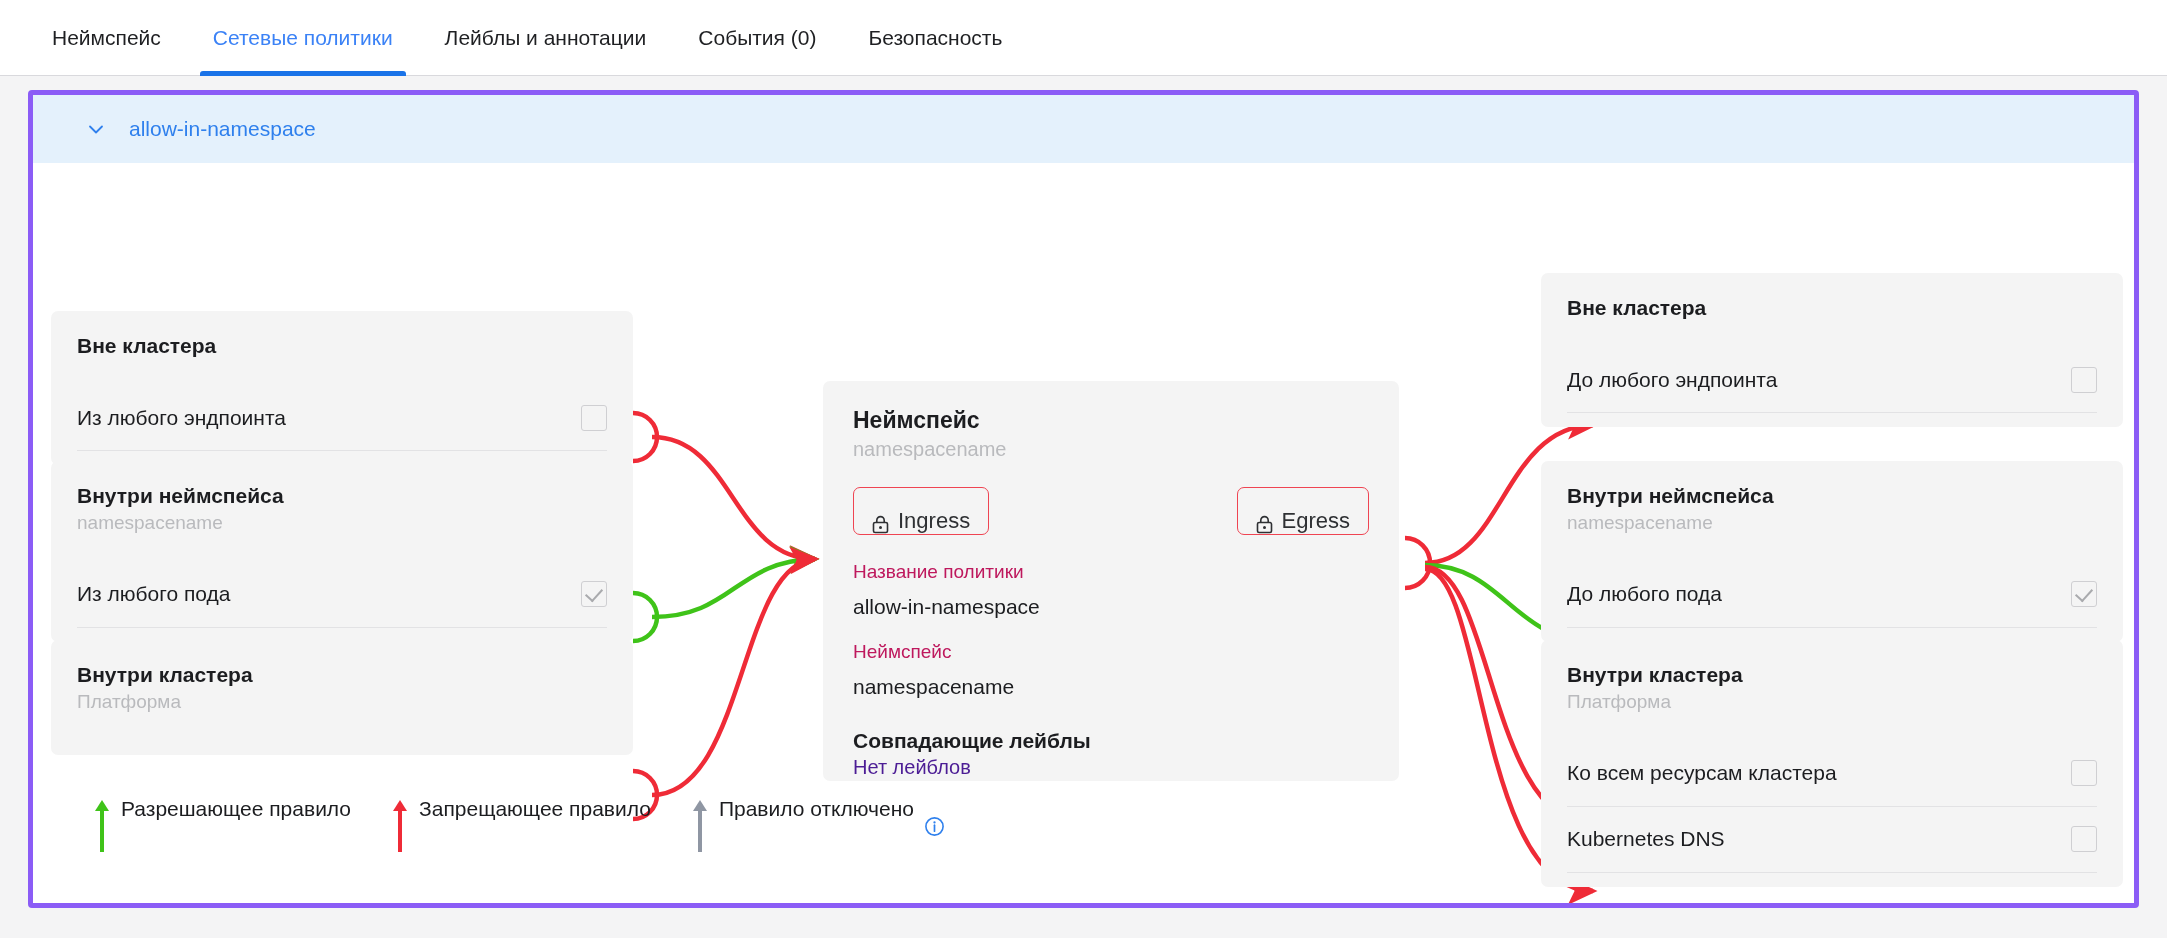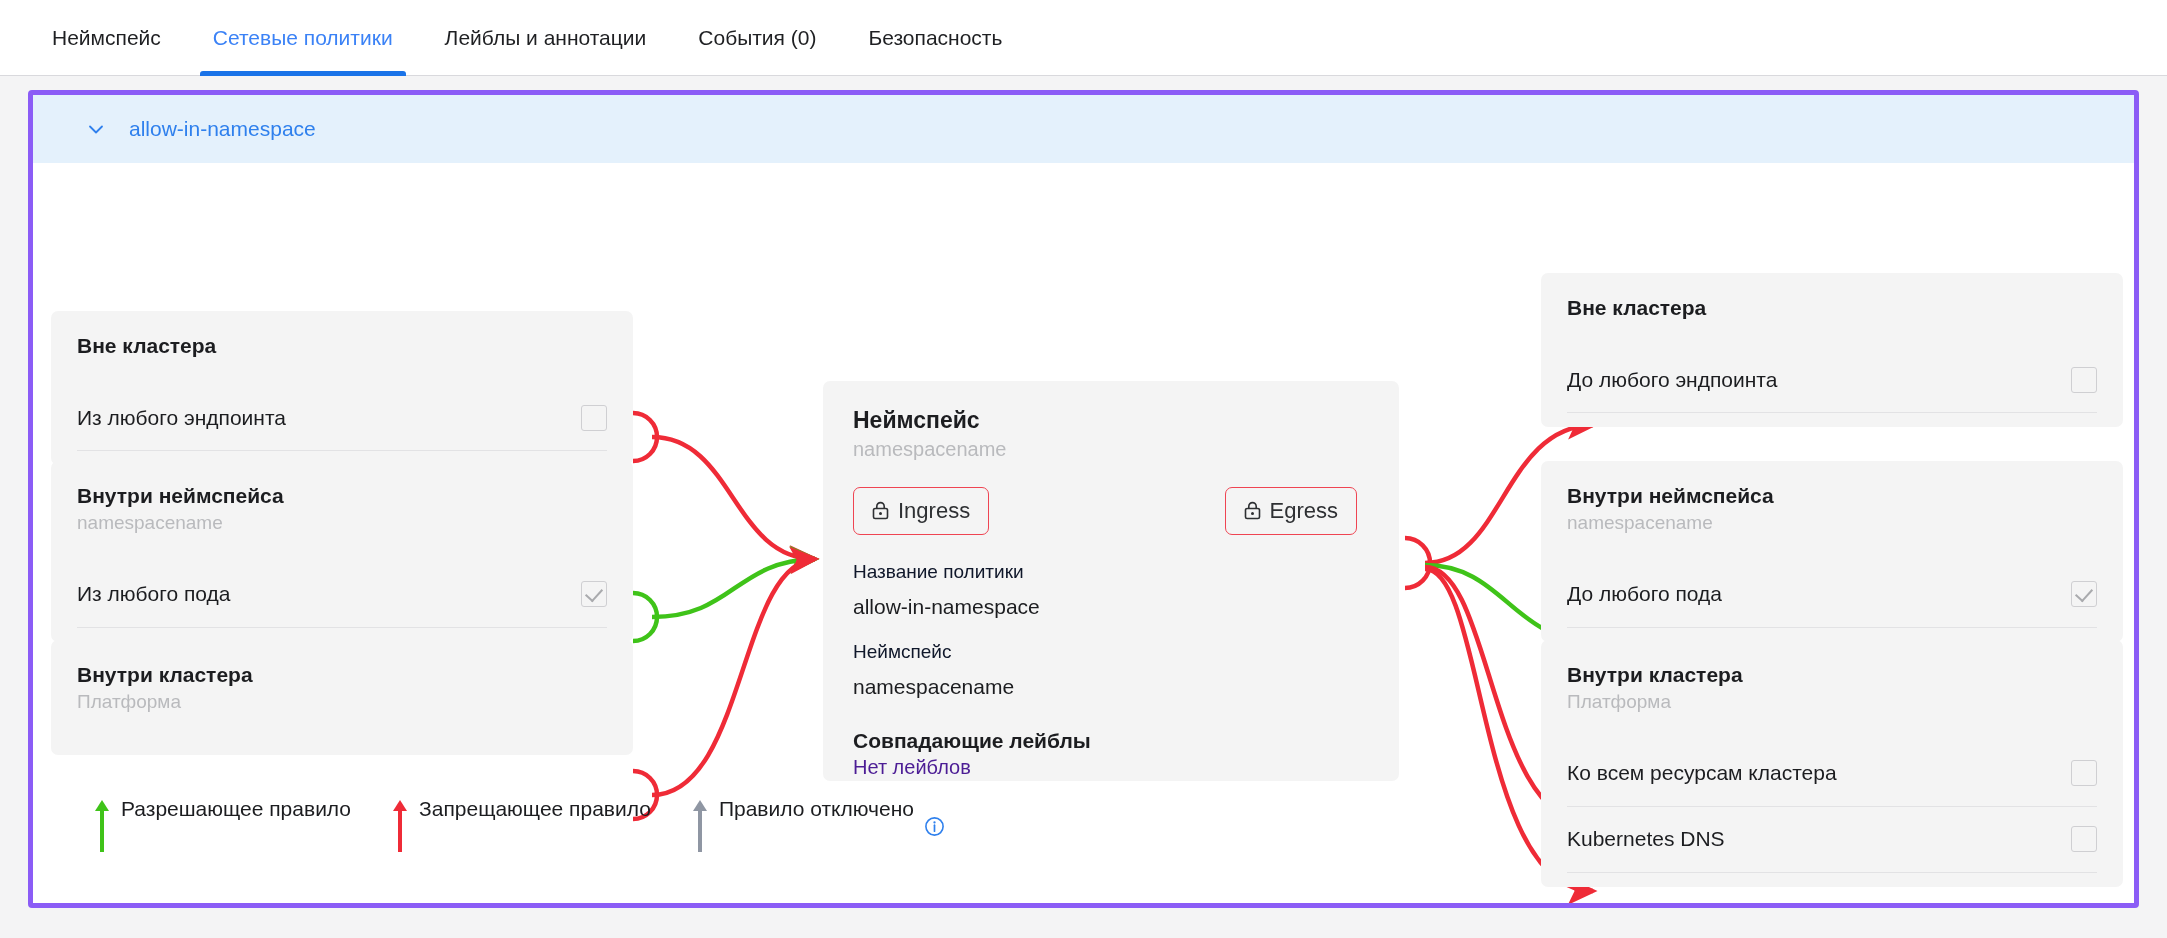--- a/index.html
+++ b/index.html
@@ -123,35 +123,35 @@
     border-radius:7px;
     box-sizing:border-box;
     padding:26px 30px 0 30px;
   }
   .c-title{font-size:23px;font-weight:bold;color:#1c1d20;line-height:1.2;}
   .c-sub{font-size:20px;color:#b9babd;margin-top:3px;}
   .pill-row{position:relative;height:52px;margin-top:26px;}
   .pill{
     position:absolute;top:0;
     height:48px;
-    display:flex;align-items:center;
+    display:flex;align-items:flex-end;
     padding:0 18px;
     border:1px solid #ef4452;
     border-radius:7px;
     background:#f4f4f4;
     font-size:22px;color:#2e3033;
     box-sizing:border-box;
     cursor:pointer;
     white-space:nowrap;
   }
   .pill .lock{margin-right:9px;display:flex;align-items:center;}
   .pill-ingress{left:0;}
-  .pill-egress{right:12px;}
+  .pill-egress{right:0;}
   .field{margin-top:22px;}
-  .field-label{font-size:19px;color:#0f172a;}
+  .field-label{font-size:19px;color:#be185d;}
   .field-value{font-size:21px;color:#1c1d20;margin-top:12px;}
   .labels-block{margin-top:30px;}
   .labels-title{font-size:21px;font-weight:bold;color:#1c1d20;}
   .labels-empty{font-size:20px;color:#4c1d95;margin-top:3px;}
 
   
   .legend{
     position:absolute;left:56px;bottom:56px;
     display:flex;align-items:center;
   }

